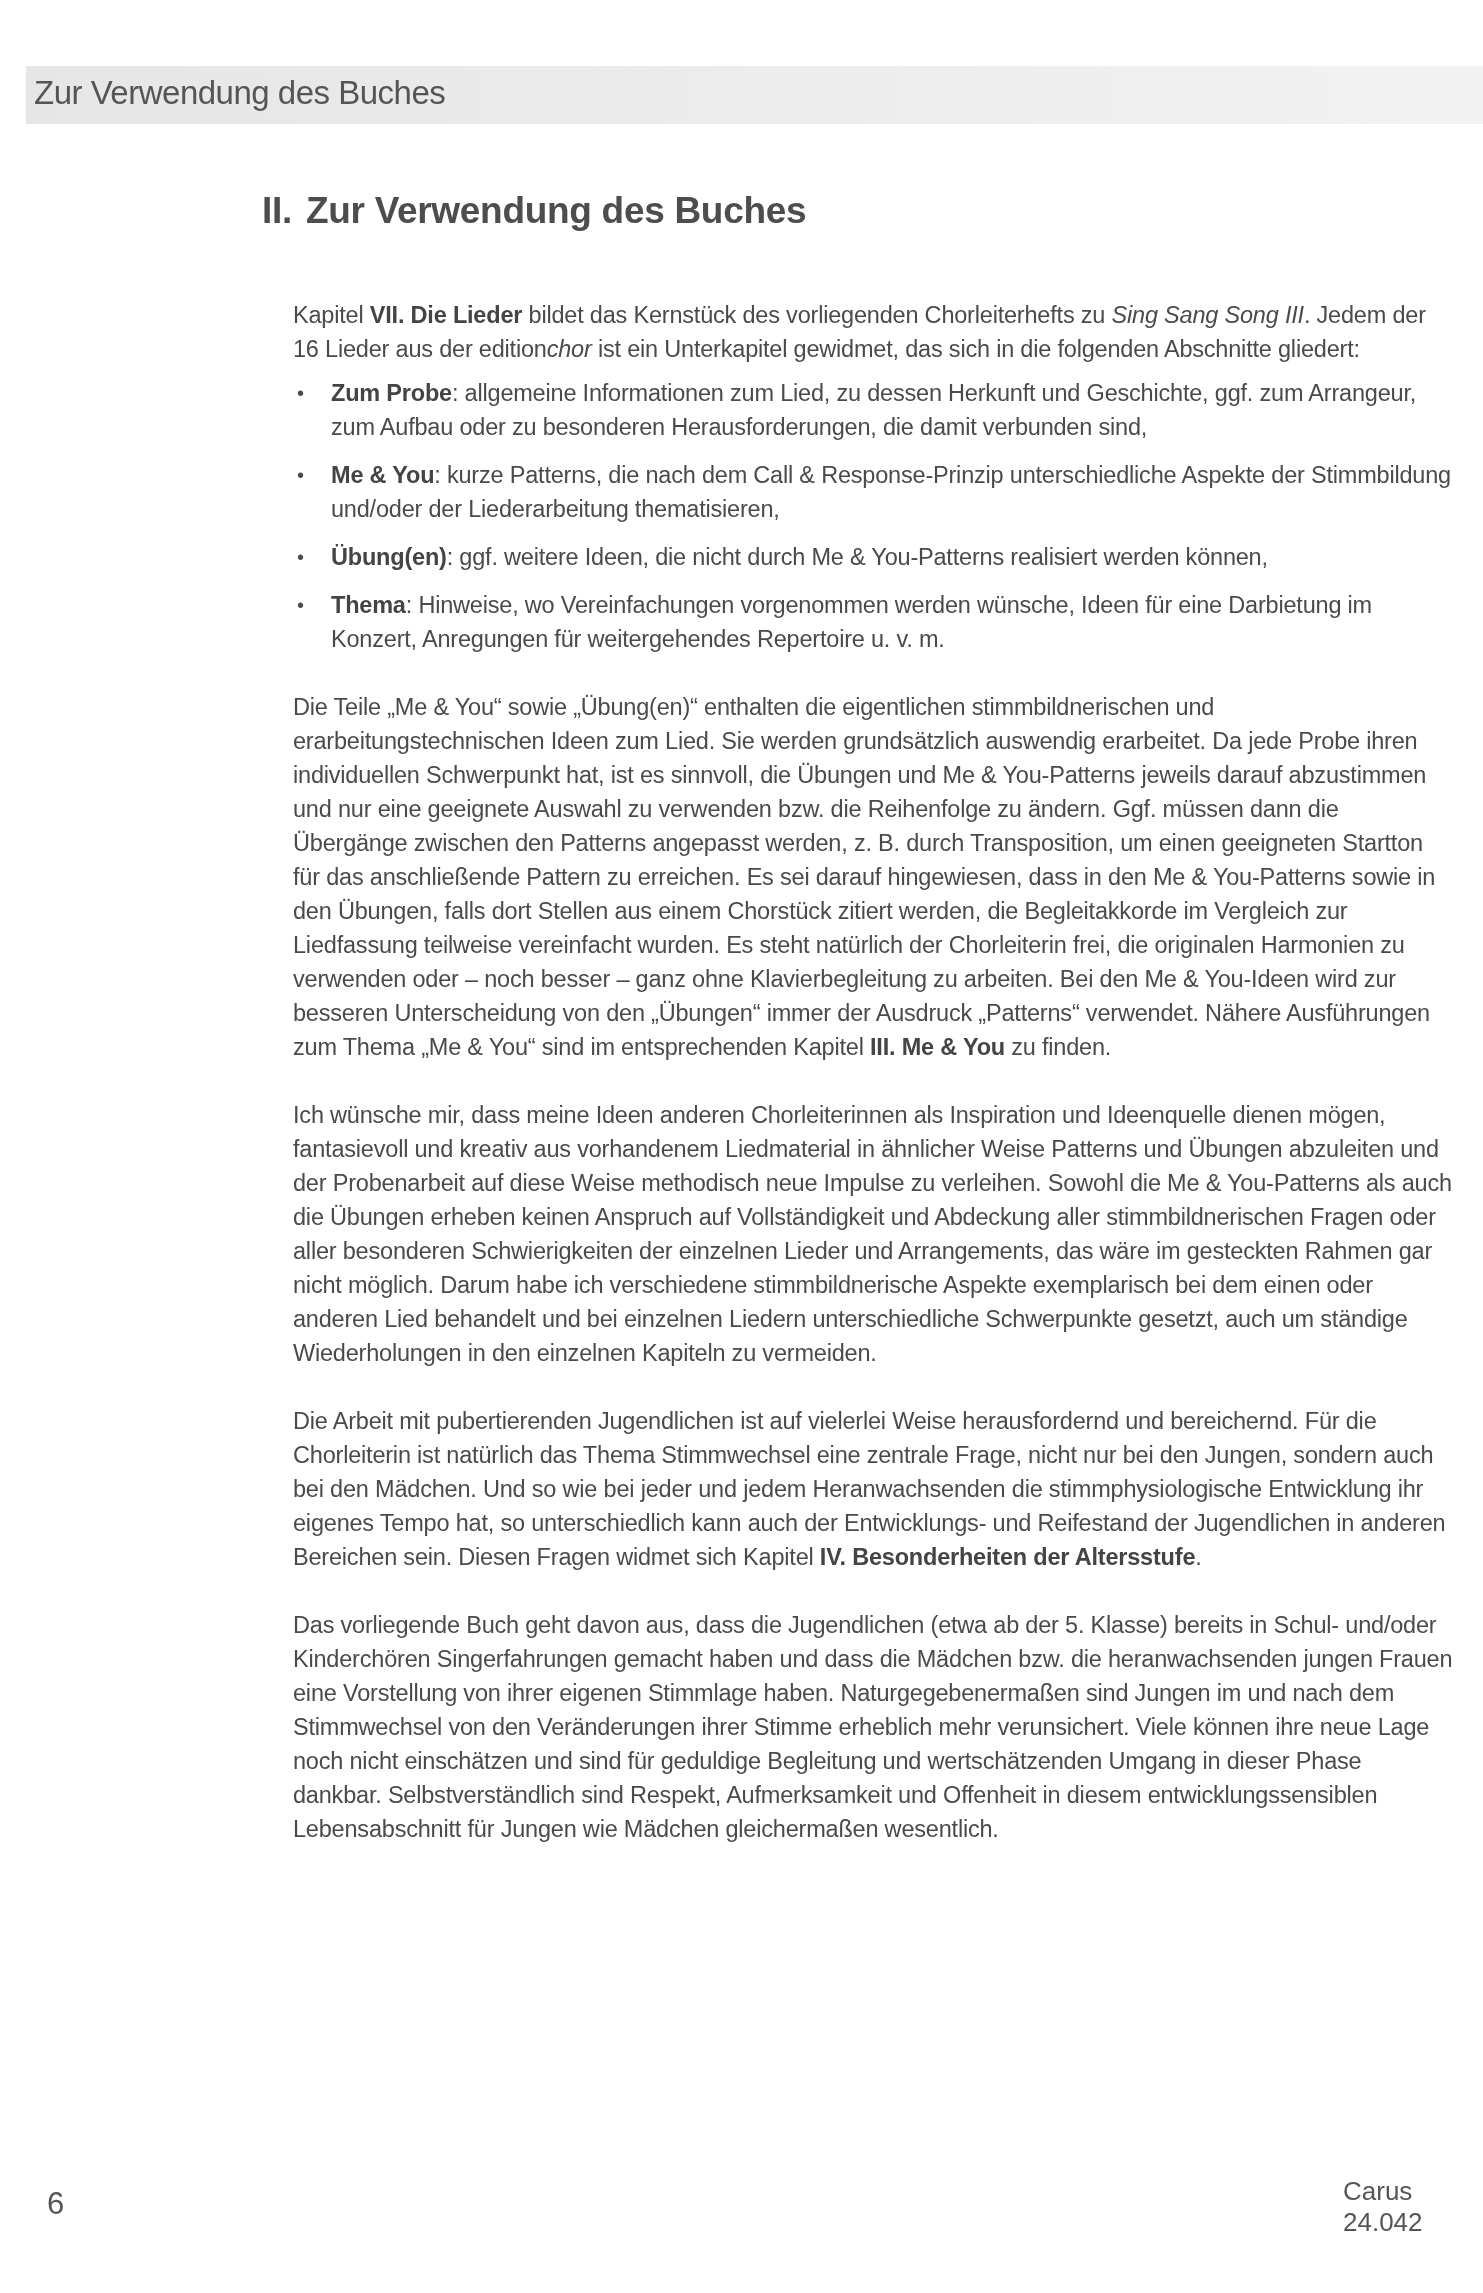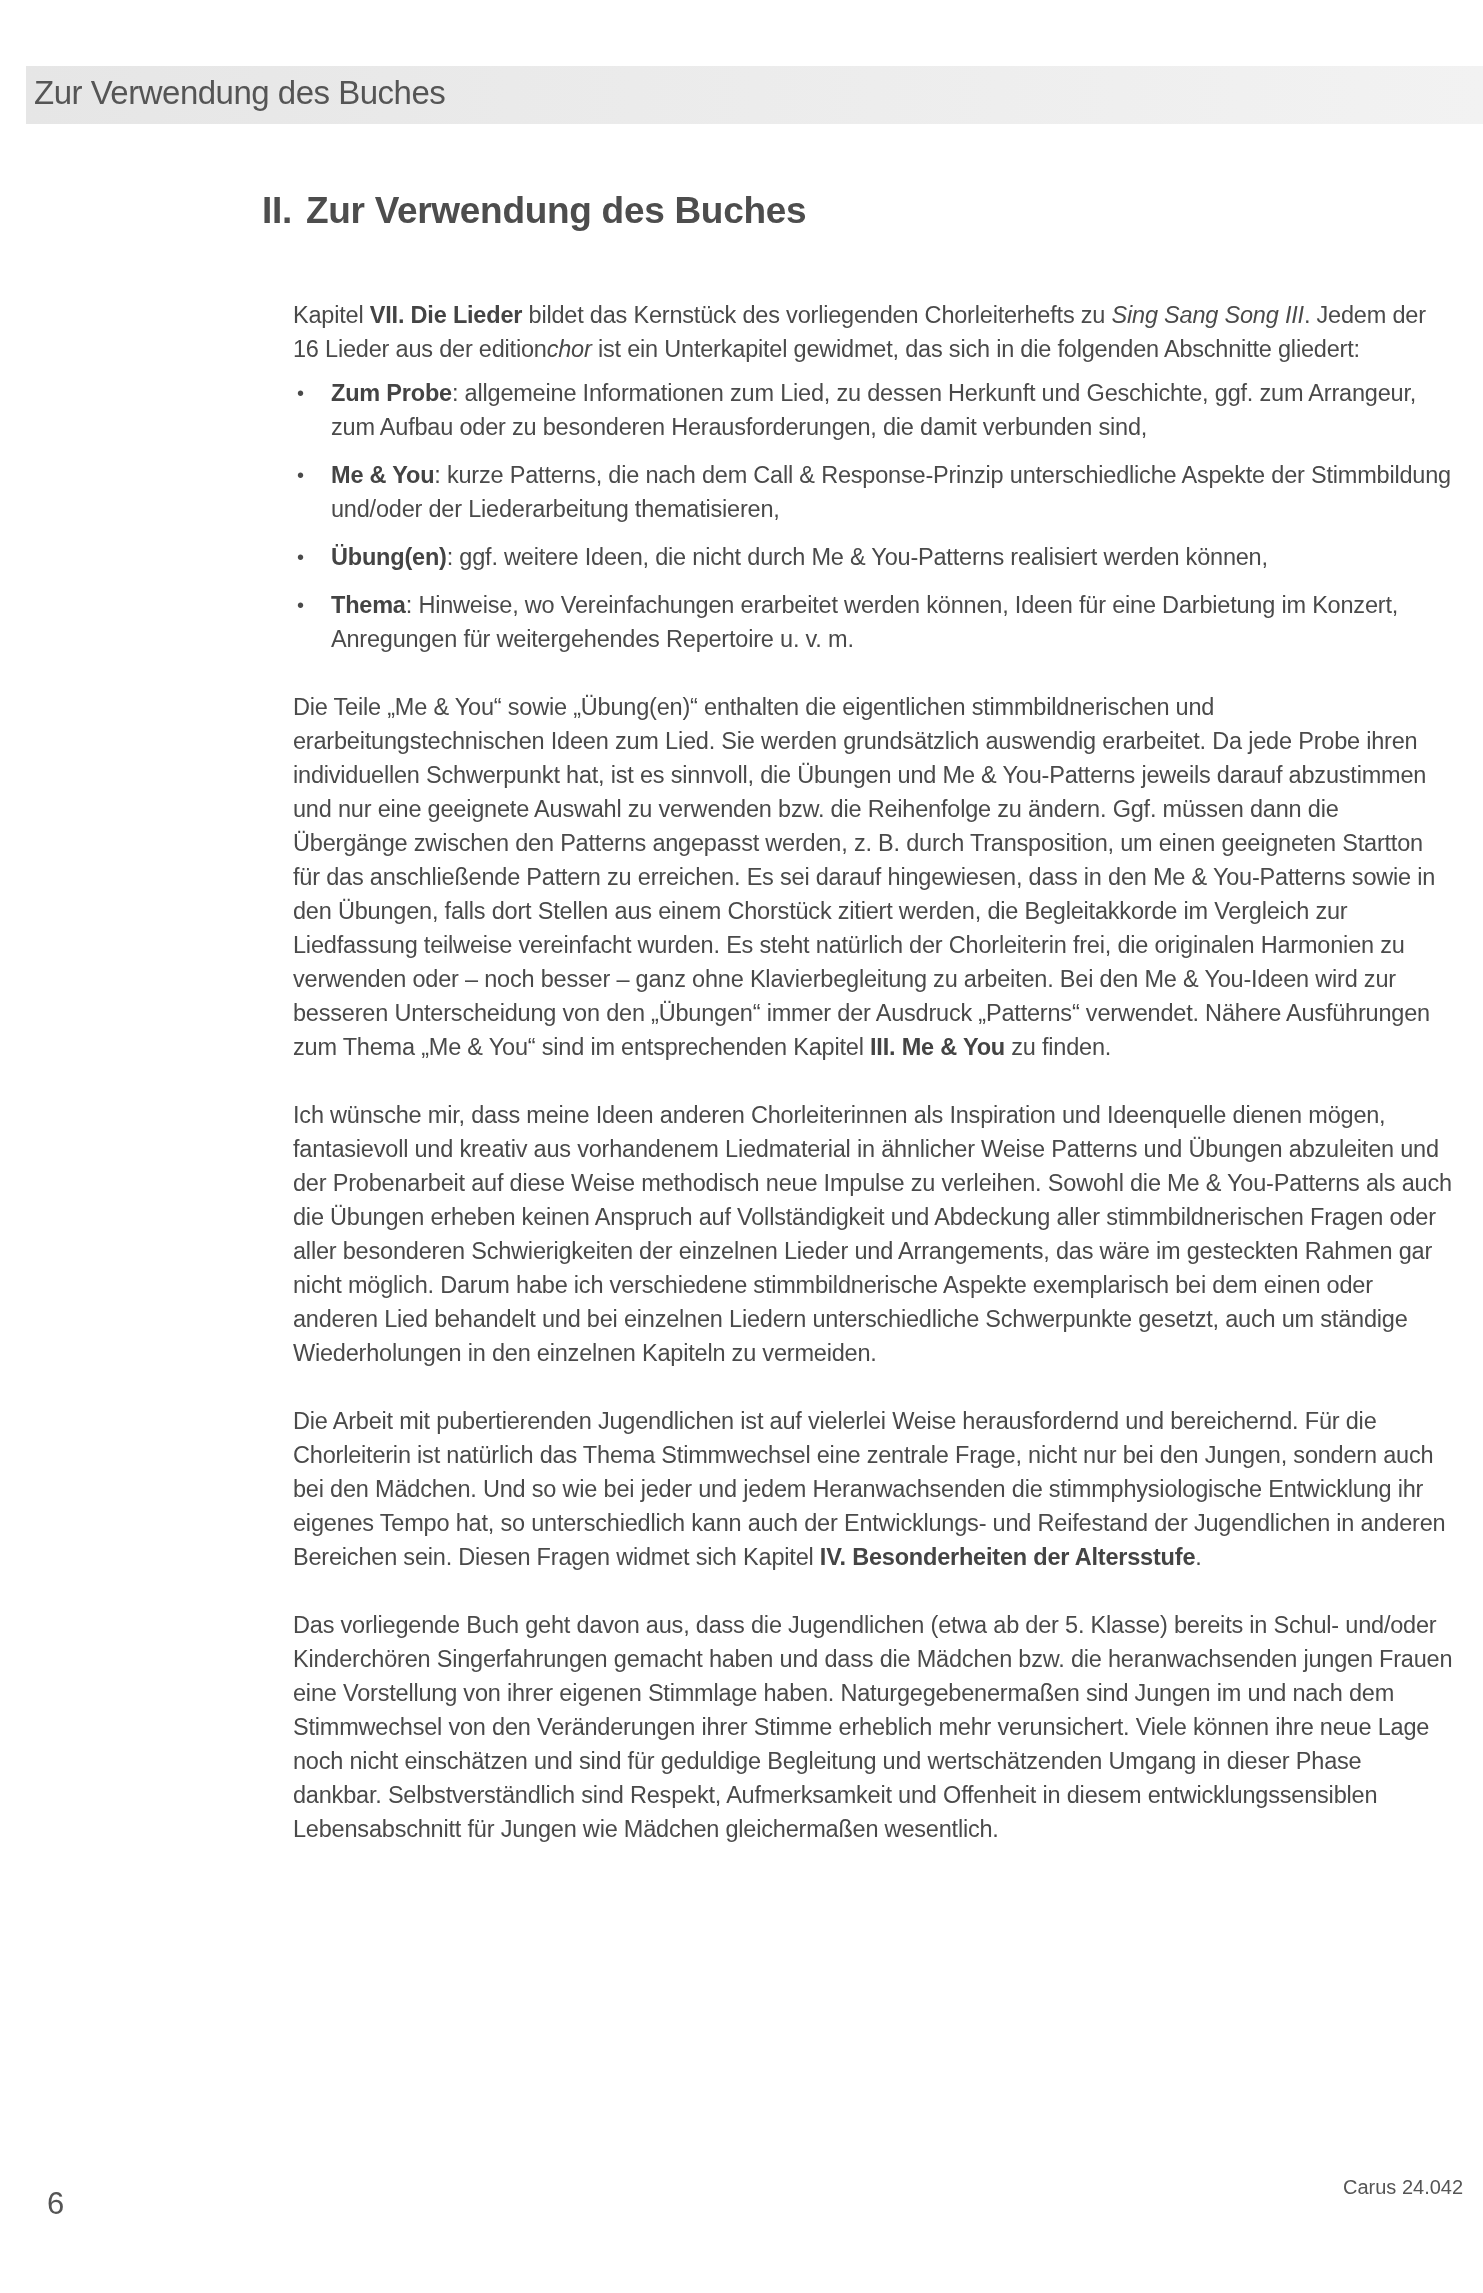--- a/index.html
+++ b/index.html
@@ -18,42 +18,42 @@
     position: absolute; left: 262px; top: 190px; font-size: 37px; font-weight: bold; color: #4d4d4d; letter-spacing: -0.3px;
   }
   .chapter-title .num { margin-right: 14px; margin-top: 28px; }
   .content { position: absolute; left: 263px; top: 298px; width: 1160px; font-size: 23.5px; line-height: 34px; letter-spacing: -0.2px; margin-left: 30px; }
   p { margin: 0 0 34px 0; }
   ul { list-style: none; margin: 10px 0 34px 0; padding: 0; }
   li { position: relative; padding-left: 38px; margin-bottom: 14px; }
   li .bullet { position: absolute; left: 4px; top: 0; font-size: 20px; }
   b { color: #444; }
   .page-num { position: absolute; left: 47px; top: 2186px; font-size: 31px; color: #555; }
-  .publisher { position: absolute; right: 0px; top: 2176px; font-size: 20px; color: #555; width: 140px; }
+  .publisher { position: absolute; right: 0px; top: 2176px; font-size: 26px; color: #555; width: 140px; }
 </style>
 </head>
 <body>
 
 <div class="header-band"></div>
 <div class="running-head">Zur Verwendung des Buches</div>
 
 <div class="chapter-title">
   <span class="num">II.</span><span>Zur Verwendung des Buches</span>
 </div>
 
 <div class="content">
   <p style="margin-bottom:10px;">
     <span>Kapitel </span><b>VII. Die Lieder</b><span> bildet das Kernstück des vorliegenden Chorleiterhefts zu </span><i>Sing Sang Song III</i><span>. Jedem der 16 Lieder aus der edition</span><i>chor</i><span> ist ein Unterkapitel gewidmet, das sich in die folgenden Abschnitte gliedert:</span>
   </p>
 
   <ul>
     <li><span class="bullet">•</span><b>Zum Probe</b><span>: allgemeine Informationen zum Lied, zu dessen Herkunft und Geschichte, ggf. zum Arrangeur, zum Aufbau oder zu besonderen Herausforderungen, die damit verbunden sind,</span></li>
     <li><span class="bullet">•</span><b>Me &amp; You</b><span>: kurze Patterns, die nach dem Call &amp; Response-Prinzip unterschiedliche Aspekte der Stimmbildung und/oder der Liederarbeitung thematisieren,</span></li>
     <li><span class="bullet">•</span><b>Übung(en)</b><span>: ggf. weitere Ideen, die nicht durch Me &amp; You-Patterns realisiert werden können,</span></li>
-    <li><span class="bullet">•</span><b>Thema</b><span>: Hinweise, wo Vereinfachungen erarbeitet werden können, Ideen für eine Darbietung im Konzert, Anregungen für weitergehendes Repertoire u. v. m.</span></li>
+    <li><span class="bullet">•</span><b>Thema</b><span>: Hinweise, wo Vereinfachungen vorgenommen werden wünsche, Ideen für eine Darbietung im Konzert, Anregungen für weitergehendes Repertoire u. v. m.</span></li>
   </ul>
 
   <p>
     <span>Die Teile „Me &amp; You“ sowie „Übung(en)“ enthalten die eigentlichen stimmbildnerischen und erarbeitungstechnischen Ideen zum Lied. Sie werden grundsätzlich auswendig erarbeitet. Da jede Probe ihren individuellen Schwerpunkt hat, ist es sinnvoll, die Übungen und Me &amp; You-Patterns jeweils darauf abzustimmen und nur eine geeignete Auswahl zu verwenden bzw. die Reihenfolge zu ändern. Ggf. müssen dann die Übergänge zwischen den Patterns angepasst werden, z. B. durch Transposition, um einen geeigneten Startton für das anschließende Pattern zu erreichen. Es sei darauf hingewiesen, dass in den Me &amp; You-Patterns sowie in den Übungen, falls dort Stellen aus einem Chorstück zitiert werden, die Begleitakkorde im Vergleich zur Liedfassung teilweise vereinfacht wurden. Es steht natürlich der Chorleiterin frei, die originalen Harmonien zu verwenden oder – noch besser – ganz ohne Klavierbegleitung zu arbeiten. Bei den Me &amp; You-Ideen wird zur besseren Unterscheidung von den „Übungen“ immer der Ausdruck „Patterns“ verwendet. Nähere Ausführungen zum Thema „Me &amp; You“ sind im entsprechenden Kapitel </span><b>III. Me &amp; You</b><span> zu finden.</span>
   </p>
 
   <p>Ich wünsche mir, dass meine Ideen anderen Chorleiterinnen als Inspiration und Ideenquelle dienen mögen, fantasievoll und kreativ aus vorhandenem Liedmaterial in ähnlicher Weise Patterns und Übungen abzuleiten und der Probenarbeit auf diese Weise methodisch neue Impulse zu verleihen. Sowohl die Me &amp; You-Patterns als auch die Übungen erheben keinen Anspruch auf Vollständigkeit und Abdeckung aller stimmbildnerischen Fragen oder aller besonderen Schwierigkeiten der einzelnen Lieder und Arrangements, das wäre im gesteckten Rahmen gar nicht möglich. Darum habe ich verschiedene stimmbildnerische Aspekte exemplarisch bei dem einen oder anderen Lied behandelt und bei einzelnen Liedern unterschiedliche Schwerpunkte gesetzt, auch um ständige Wiederholungen in den einzelnen Kapiteln zu vermeiden.</p>
 
   <p>
     <span>Die Arbeit mit pubertierenden Jugendlichen ist auf vielerlei Weise herausfordernd und bereichernd. Für die Chorleiterin ist natürlich das Thema Stimmwechsel eine zentrale Frage, nicht nur bei den Jungen, sondern auch bei den Mädchen. Und so wie bei jeder und jedem Heranwachsenden die stimmphysiologische Entwicklung ihr eigenes Tempo hat, so unterschiedlich kann auch der Entwicklungs- und Reifestand der Jugendlichen in anderen Bereichen sein. Diesen Fragen widmet sich Kapitel </span><b>IV. Besonderheiten der Altersstufe</b><span>.</span>

